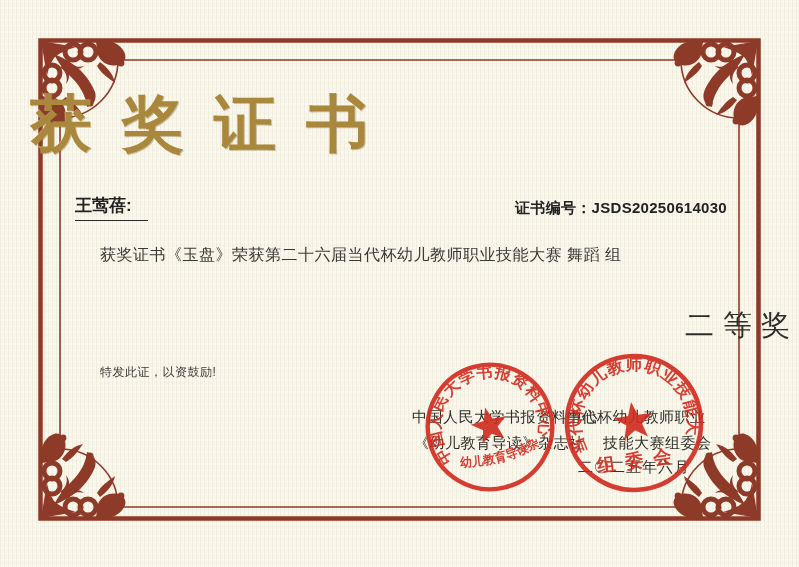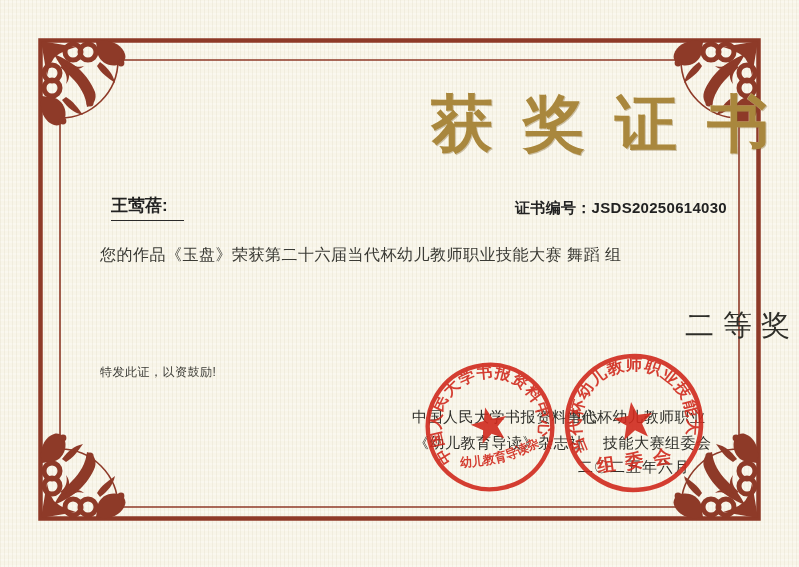--- a/index.html
+++ b/index.html
@@ -13,27 +13,27 @@
     position:absolute;inset:0;z-index:0;pointer-events:none;
     background:
       repeating-linear-gradient(90deg, rgba(214,207,180,0.22) 0 1px, rgba(255,255,255,0) 1px 4px),
       repeating-linear-gradient(0deg, rgba(255,255,255,0.28) 0 2px, rgba(0,0,0,0) 2px 6px);
   }
   .frame-layer{position:absolute;inset:0;z-index:1;}
   .content-layer{position:absolute;inset:0;z-index:2;color:#33332e;}
   .stamp-layer{position:absolute;inset:0;z-index:3;pointer-events:none;}
 
   .cert-title{
-    position:absolute;top:88px;left:0;width:799px;text-align:right;
+    position:absolute;top:88px;left:0;width:799px;text-align:left;
     font-family:"DejaVu Serif","Liberation Serif",serif;font-weight:700;
     font-size:62px;line-height:1.15;letter-spacing:30px;text-indent:30px;
     color:#a9873d;
     text-shadow:1px 1px 0 rgba(120,90,30,0.35), -0.5px -0.5px 0 rgba(255,245,210,0.6);
   }
-  .name-row{position:absolute;top:194px;left:75px;margin-left:36px;}
+  .name-row{position:absolute;top:194px;left:75px;}
   .recipient-name{
     display:inline-block;font-size:17px;font-weight:700;color:#222;
     border-bottom:1.6px solid #2a2a2a;padding:0 16px 3px 0;
   }
   .cert-no{
     position:absolute;top:199px;right:72px;font-size:15px;font-weight:600;color:#222;
     letter-spacing:0.3px;
   }
   .body-text{
     position:absolute;top:245px;left:100px;width:620px;
@@ -115,21 +115,21 @@
   <div class="cert-title">获奖证书</div>
 
   <div class="name-row">
     <span class="recipient-name">王莺蓓:</span>
   </div>
 
   <div class="cert-no">
     <span>证书编号：</span><span>JSDS20250614030</span>
   </div>
 
-  <div class="body-text">您的作品《玉盘》荣获第二十六届当代杯幼儿教师职业技能大赛 舞蹈 组</div>
+  <div class="body-text">获奖证书《玉盘》荣获第二十六届当代杯幼儿教师职业技能大赛 舞蹈 组</div>
 
   <div class="award-level">二等奖</div>
 
   <div class="closing-text">特发此证，以资鼓励!</div>
 
   <div class="issuer-left-1">中国人民大学书报资料中心</div>
   <div class="issuer-left-2">《幼儿教育导读》杂志社</div>
   <div class="issuer-right-1">当代杯幼儿教师职业</div>
   <div class="issuer-right-2">技能大赛组委会</div>
   <div class="issue-date">二〇二五年六月</div>

